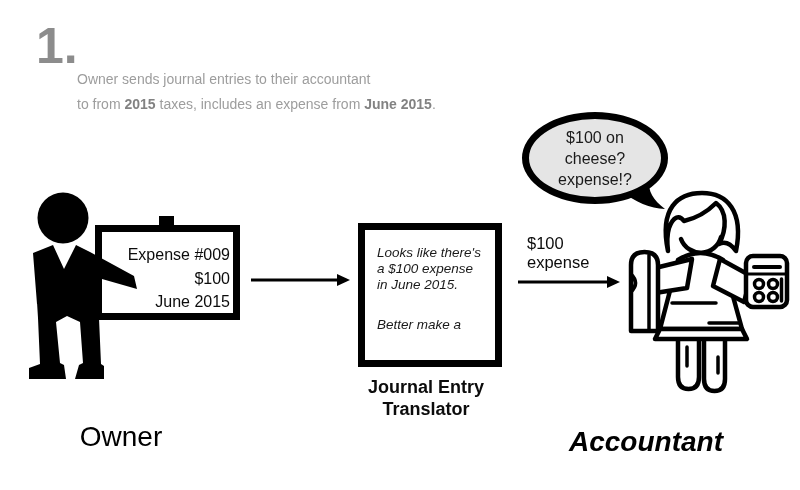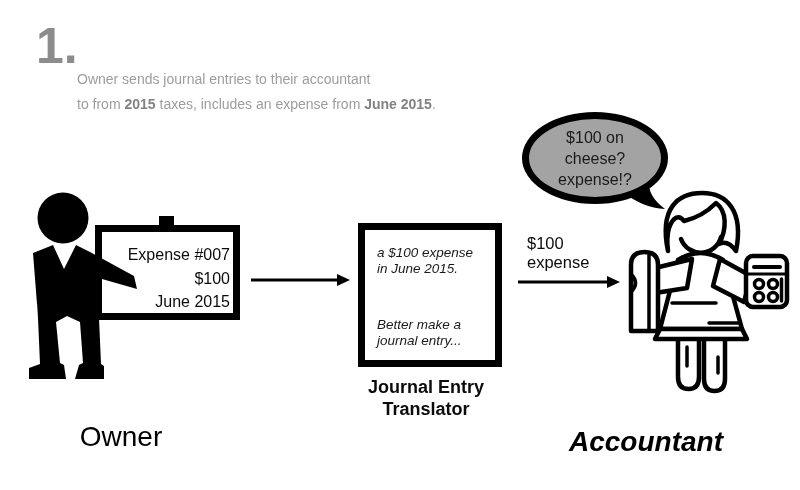--- a/index.html
+++ b/index.html
@@ -19,21 +19,21 @@
   
   #translator-box{left:358px;top:223px;width:144px;height:144px;border:7px solid #000;background:#fff;
                   box-sizing:border-box;z-index:1;}
   .note{left:377px;width:118px;font-size:13.5px;line-height:15.8px;font-style:italic;color:#1a1a1a;z-index:4;}
   #note-p1{top:245px;}
   #note-p2{top:317px;}
   #translator-label{left:354px;top:377px;width:144px;text-align:center;font-size:18px;line-height:21.5px;
                     font-weight:700;color:#0c0c0c;z-index:4;}
   
   #speech-bubble{left:522px;top:112px;width:146px;height:92px;border:7px solid #000;border-radius:50%;
-                 background:#a3a3a3;box-sizing:border-box;z-index:3;display:flex;flex-direction:column;
+                 background:#e5e5e5;box-sizing:border-box;z-index:3;display:flex;flex-direction:column;
                  align-items:center;justify-content:center;}
   #speech-bubble .line{font-size:16px;line-height:21px;color:#1a1a1a;text-align:center;}
   
   #expense-label{left:527px;top:234px;font-size:16.5px;line-height:18.5px;color:#0c0c0c;z-index:4;}
   
   #owner-label{left:121px;top:421px;transform:translateX(-50%);font-size:28px;font-weight:400;
                color:#000;z-index:4;white-space:nowrap;}
   #accountant-label{left:646px;top:426px;transform:translateX(-50%);font-size:28px;font-weight:700;
                     color:#000;z-index:4;white-space:nowrap;font-style:italic;}
   
@@ -46,33 +46,33 @@
 
   <div class="abs" id="step-number">1.</div>
   <div class="abs" id="step-text">
     <div>Owner sends journal entries to their accountant</div>
     <div><span>to from </span><span class="b">2015</span><span> taxes, includes an expense from </span><span class="b">June 2015</span><span>.</span></div>
   </div>
 
   <div class="abs" id="whiteboard"></div>
   <div class="abs" id="whiteboard-tab"></div>
   <div class="abs" id="whiteboard-text">
-    <div>Expense #007</div>
+    <div>Expense #009</div>
     <div>$100</div>
     <div>June 2015</div>
   </div>
 
   <div class="abs" id="translator-box"></div>
   <div class="abs note" id="note-p1">
+    <div>Looks like there's</div>
     <div>a $100 expense</div>
     <div>in June 2015.</div>
   </div>
   <div class="abs note" id="note-p2">
     <div>Better make a</div>
-    <div>journal entry...</div>
   </div>
   <div class="abs" id="translator-label">
     <div>Journal Entry</div>
     <div>Translator</div>
   </div>
 
   <div class="abs" id="expense-label">
     <div>$100</div>
     <div>expense</div>
   </div>

